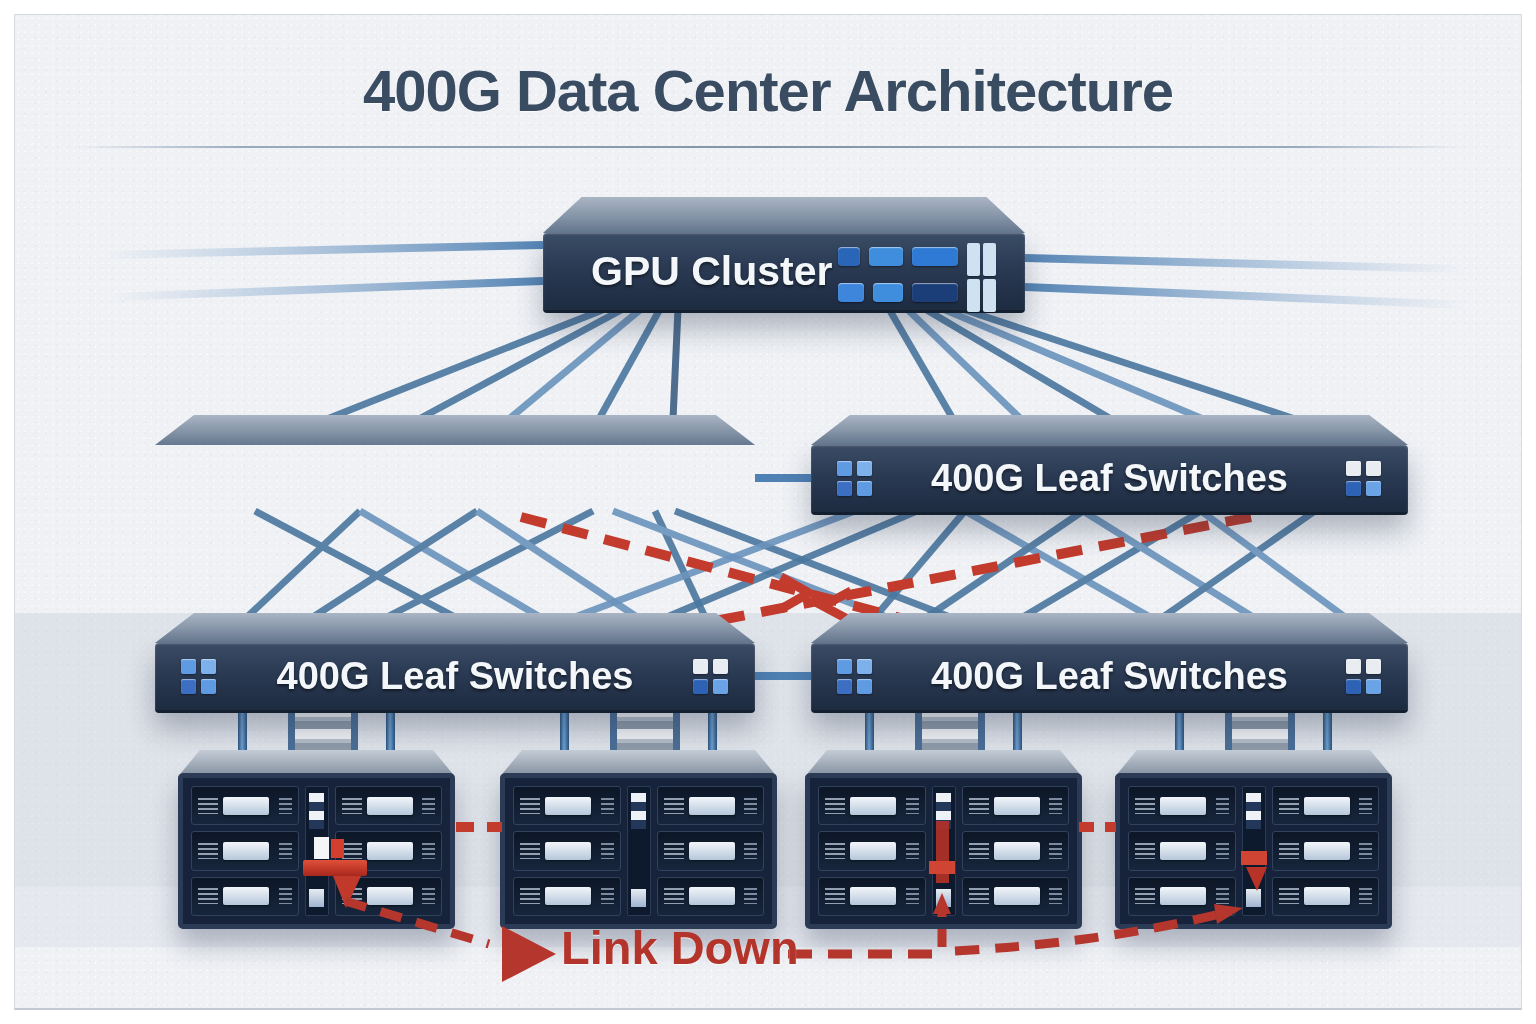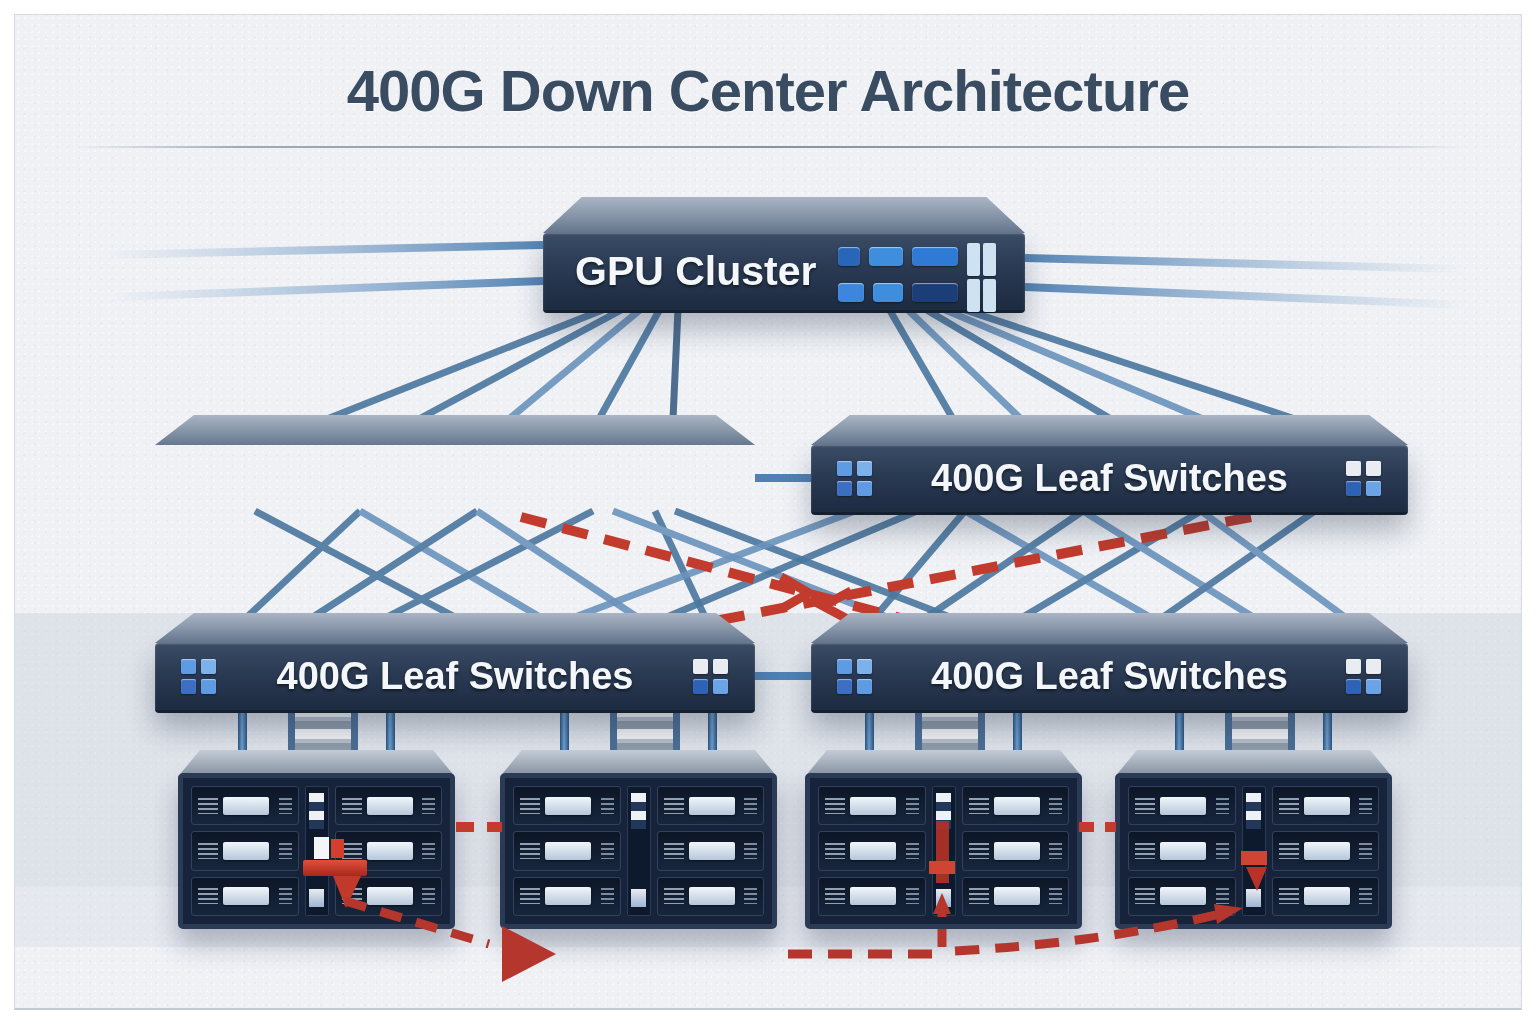--- a/index.html
+++ b/index.html
@@ -33,21 +33,21 @@
 
   
   .pgrid{width:36px;height:36px;display:grid;grid-template-columns:15px 15px;grid-template-rows:15px 15px;
          gap:5px;flex:none;}
   .pgrid i{border-radius:2px;box-shadow:inset 0 1px 1px rgba(255,255,255,.5),0 1px 2px rgba(0,0,0,.4);}
   .q1{background:#5e9be2;} .q2{background:#7db1ec;} .q3{background:#3c6fc2;}
   .q4{background:#e9edf2;} .q5{background:#2e62b4;} .q6{background:#6aa3e6;}
 
   
   #gpu .topface{height:36px;}
-  #gpu .frontface{top:36px;padding:0 30px 0 32px;justify-content:flex-start;}
+  #gpu .frontface{top:36px;padding:0 30px 0 48px;justify-content:flex-start;}
   #gpu .boxlabel{font-size:41px;}
   .gpuports{position:absolute;right:26px;top:46px;display:flex;flex-direction:column;gap:9px;}
   .gpurow{display:flex;gap:9px;align-items:center;}
   .gpurow i{height:19px;border-radius:4px;box-shadow:inset 0 1px 1px rgba(255,255,255,.55),0 1px 2px rgba(0,0,0,.45);}
   .pa{width:22px;background:#2a66b8;} .pb{width:34px;background:#3f8ede;}
   .pc{width:46px;background:#2e7ad4;} .pd{width:26px;background:#3d86dc;}
   .pe{width:30px;background:#3f8ede;} .pf{width:46px;background:#1c3e78;}
   .lgrid{width:32px;height:27px;display:grid;grid-template-columns:13px 13px;grid-template-rows:11px 11px;gap:3px;}
   .lgrid i{background:#cfe2f2;border-radius:2px;box-shadow:0 1px 1px rgba(0,0,0,.35);}
 
@@ -91,21 +91,21 @@
 </style>
 </head>
 <body>
 
 <div id="canvas">
  <div id="card">
 
   <div class="band1"></div>
   <div class="band2"></div>
 
-  <div id="title">400G Down Center Architecture</div>
+  <div id="title">400G Data Center Architecture</div>
   <div id="divider"></div>
 
   <div class="rackshadow" style="left:158px;top:884px;width:290px;"></div>
   <div class="rackshadow" style="left:480px;top:884px;width:290px;"></div>
   <div class="rackshadow" style="left:785px;top:884px;width:290px;"></div>
   <div class="rackshadow" style="left:1095px;top:884px;width:290px;"></div>
 
   <svg id="wires" width="1536" height="1024" viewBox="0 0 1536 1024">
     <defs>
       <linearGradient id="fadeL" x1="0" y1="0" x2="1" y2="0">
@@ -483,15 +483,16 @@
       <line x1="330" y1="886" x2="474" y2="929" stroke-dasharray="22 15"></line>
       <line x1="773" y1="939" x2="920" y2="939" stroke-dasharray="24 16"></line>
       <line x1="927" y1="932" x2="927" y2="896" stroke-dasharray="18 12"></line>
       <path d="M940,936 Q1085,928 1205,899" stroke-dasharray="24 16"></path>
     </g>
     <polygon points="487,911 487,967 541,939" fill="#b5362c"></polygon>
     <polygon points="918,899 936,899 927,878" fill="#b5362c"></polygon>
     <polygon points="1202,909 1199,889 1228,893" fill="#b5362c"></polygon>
   </svg>
 
+  <div id="linkdown">Link Down</div>
 
  </div>
 </div>
 
 </body></html>

